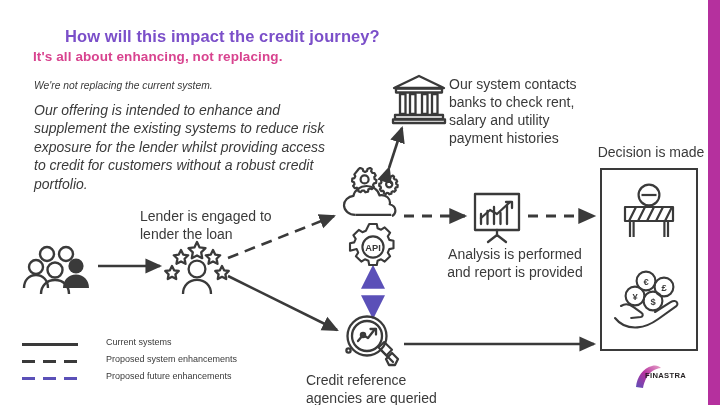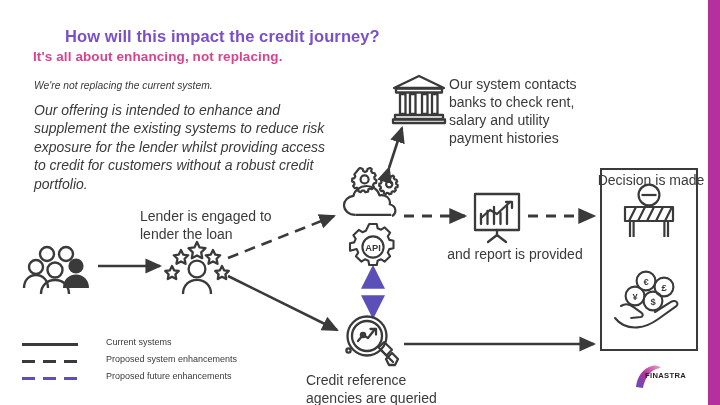--- a/index.html
+++ b/index.html
@@ -32,21 +32,21 @@
     font-size:14px;font-style:italic;color:#3a3a3a;line-height:1.32;
   }
 
   
   .nlabel{position:absolute;color:#3a3a3a;font-size:14px;line-height:1.28;}
   .lbl-consumer{left:24px;top:208px;width:110px;}
   .lbl-lender{left:140px;top:208px;width:140px;}
   .lbl-bank{left:449px;top:76px;width:150px;}
   .lbl-analysis{left:440px;top:246px;width:150px;text-align:center;}
   .lbl-credit{left:306px;top:372px;width:140px;text-align:left;}
-  .lbl-decision{left:596px;top:144px;width:110px;text-align:center;margin-top:28px;}
+  .lbl-decision{left:596px;top:144px;width:110px;text-align:center;}
 
   
   .legend{position:absolute;left:22px;top:336px;width:250px;}
   .leg-row{position:relative;height:17px;}
   .leg-text{position:absolute;left:64px;top:1px;font-size:9px;color:#3a3a3a;white-space:nowrap;margin-left:20px;}
   .leg-swatch{position:absolute;left:0;top:7px;width:56px;height:3px;}
   .sw-solid{background:#3a3a3a;}
   .sw-dash{background:repeating-linear-gradient(to right,#3a3a3a 0 13px,transparent 13px 21px);}
   .sw-dash-p{background:repeating-linear-gradient(to right,#5b50b8 0 13px,transparent 13px 21px);}
 
@@ -238,20 +238,21 @@
 
 
   <div class="nlabel lbl-lender">
     <div>Lender is engaged to</div>
     <div>lender the loan</div>
   </div>
 
   <div class="nlabel lbl-bank">Our system contacts banks to check rent, salary and utility payment histories</div>
 
   <div class="nlabel lbl-analysis">
+    <div>Analysis is performed</div>
     <div>and report is provided</div>
   </div>
 
   <div class="nlabel lbl-credit">
     <div>Credit reference</div>
     <div>agencies are queried</div>
   </div>
 
   <div class="nlabel lbl-decision">Decision is made</div>
 

